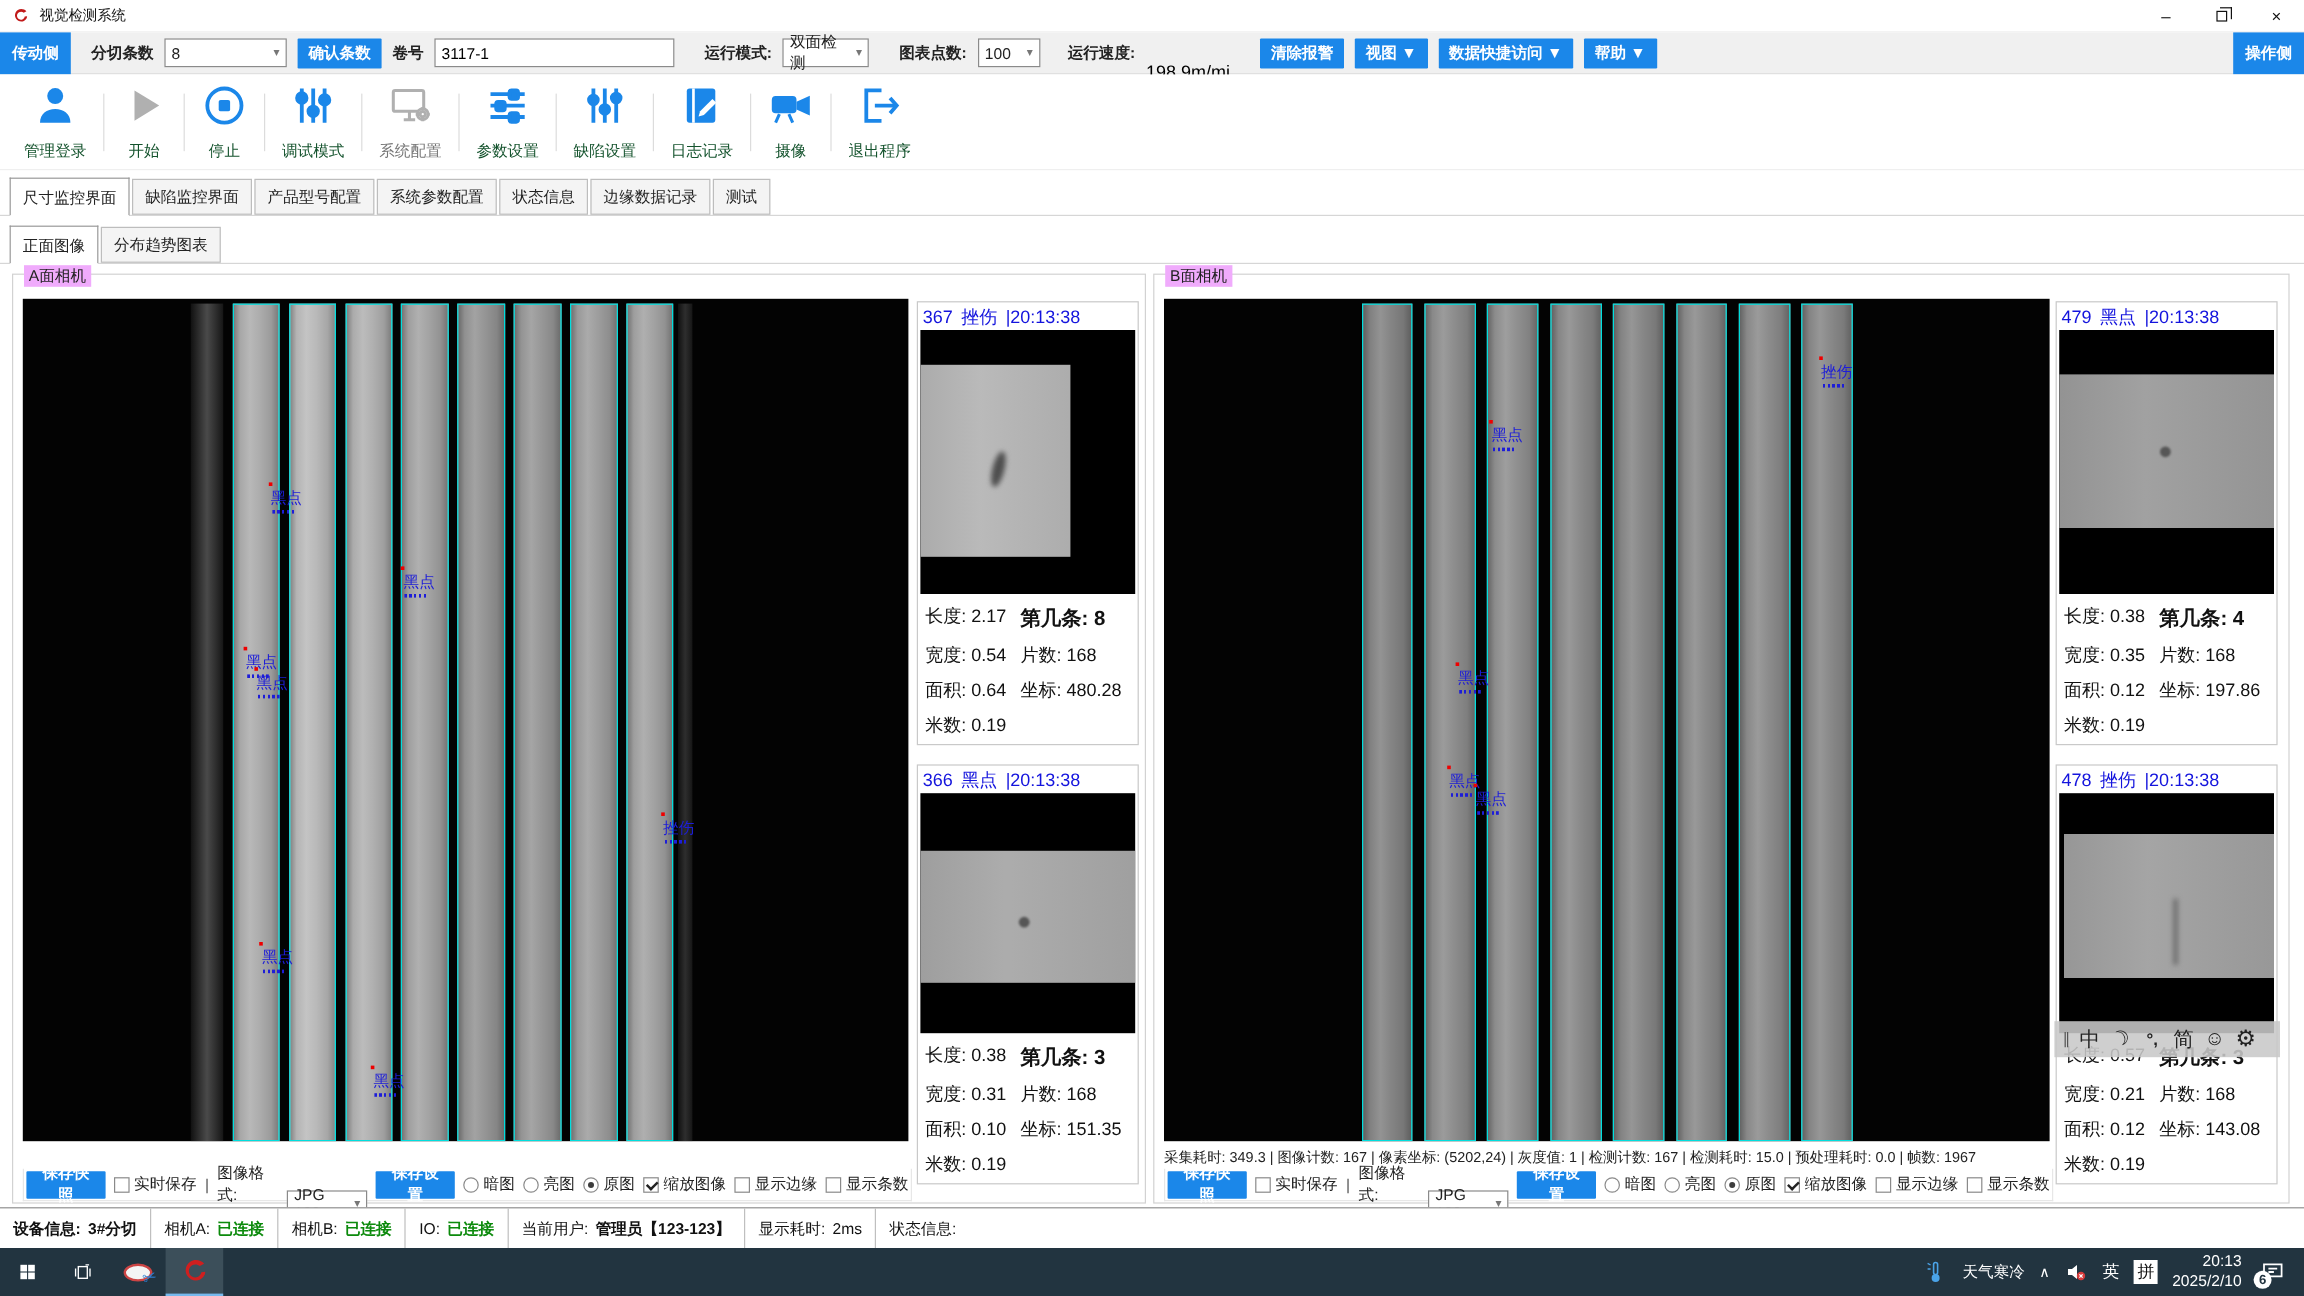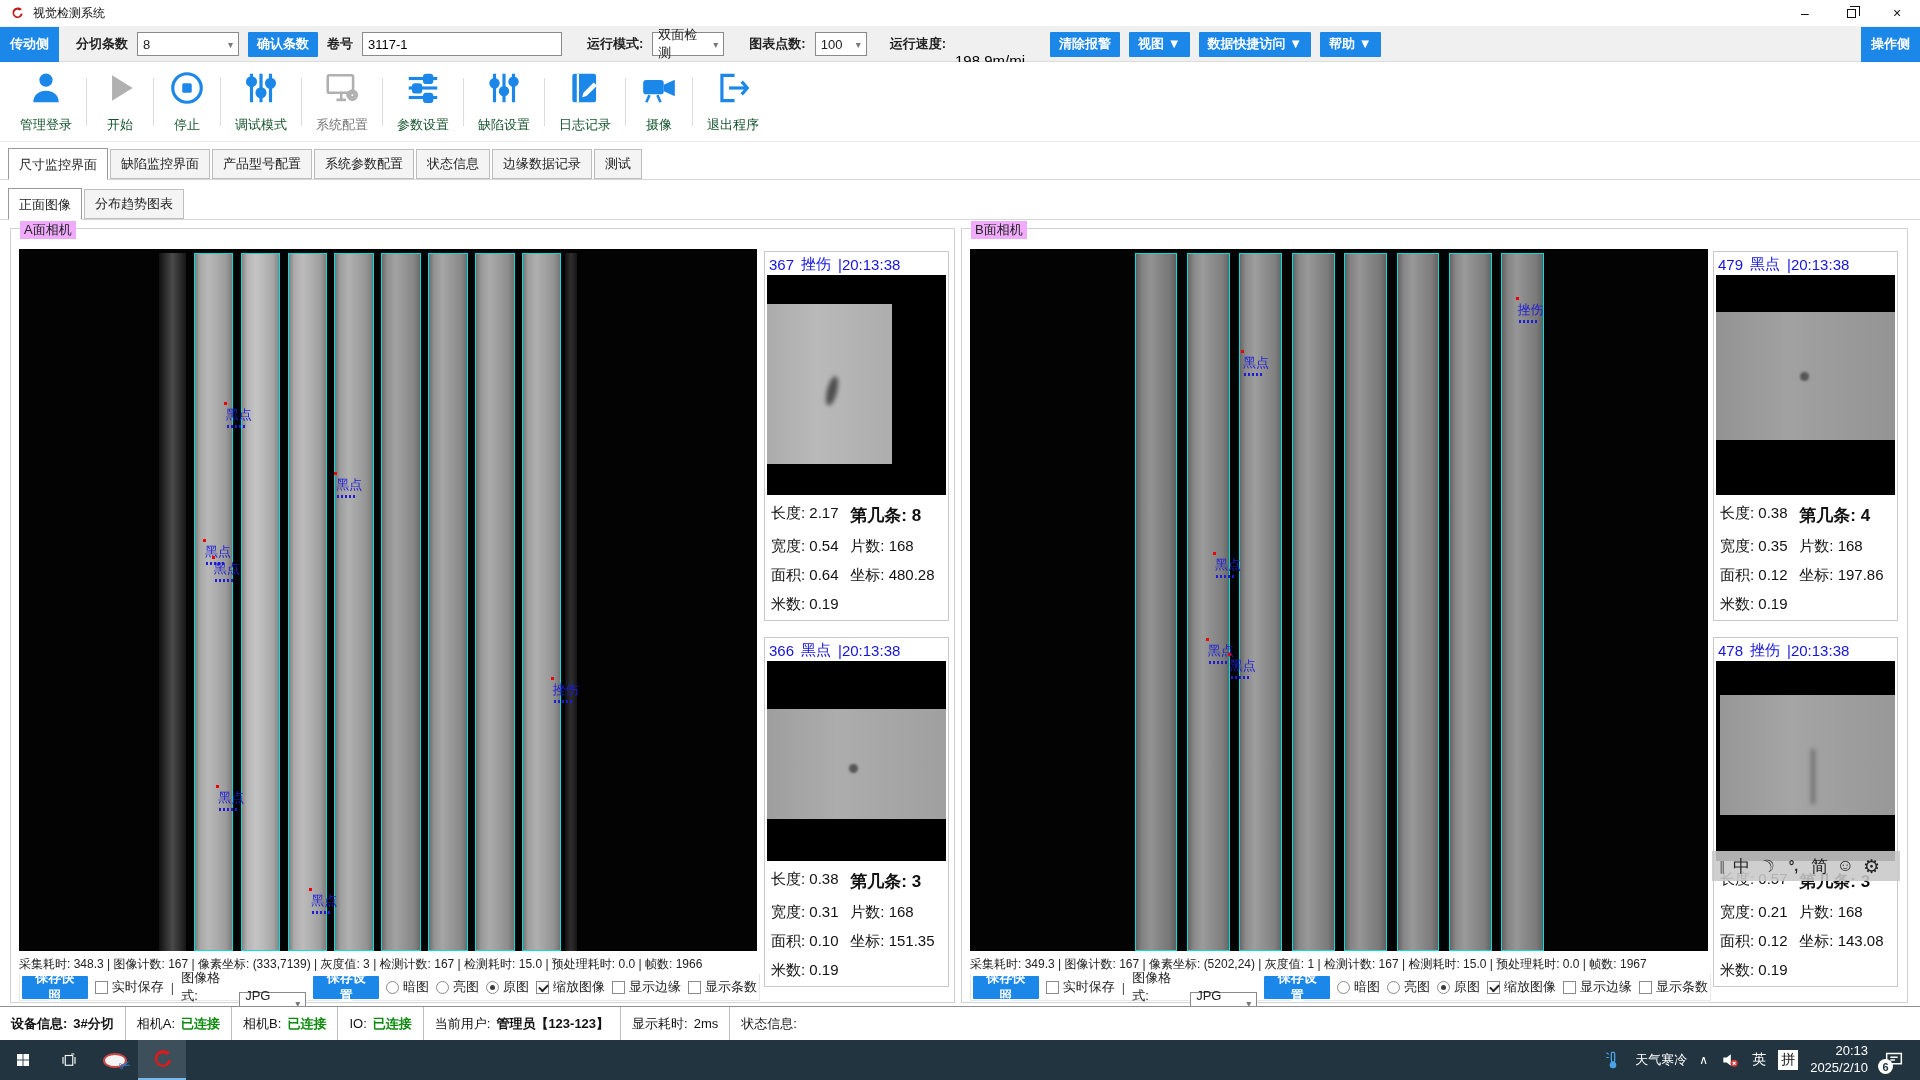--- a/index.html
+++ b/index.html
@@ -355,21 +355,20 @@
             <div class="stat-big">第几条: 3</div>
             <div>宽度: 0.31</div>
             <div>片数: 168</div>
             <div>面积: 0.10</div>
             <div>坐标: 151.35</div>
             <div>米数: 0.19</div>
             <div></div>
           </div>
         </div>
       </div>
-      <div class="statline">采集耗时: 348.3 | 图像计数: 167 | 像素坐标: (333,7139) | 灰度值: 3 | 检测计数: 167 | 检测耗时: 15.0 | 预处理耗时: 0.0 | 帧数: 1966</div>
       <div class="ctrl-row">
         <button class="btn-blue">保存快照</button>
         <label class="opt"><span class="chk"></span>实时保存</label>
         <span class="pipe">|</span>
         <span>图像格式:</span>
         <div class="combo w62">
           <span>JPG 100</span>
         </div>
         <button class="btn-blue">保存设置</button>
         <label class="opt"><span class="rad"></span>暗图</label>

